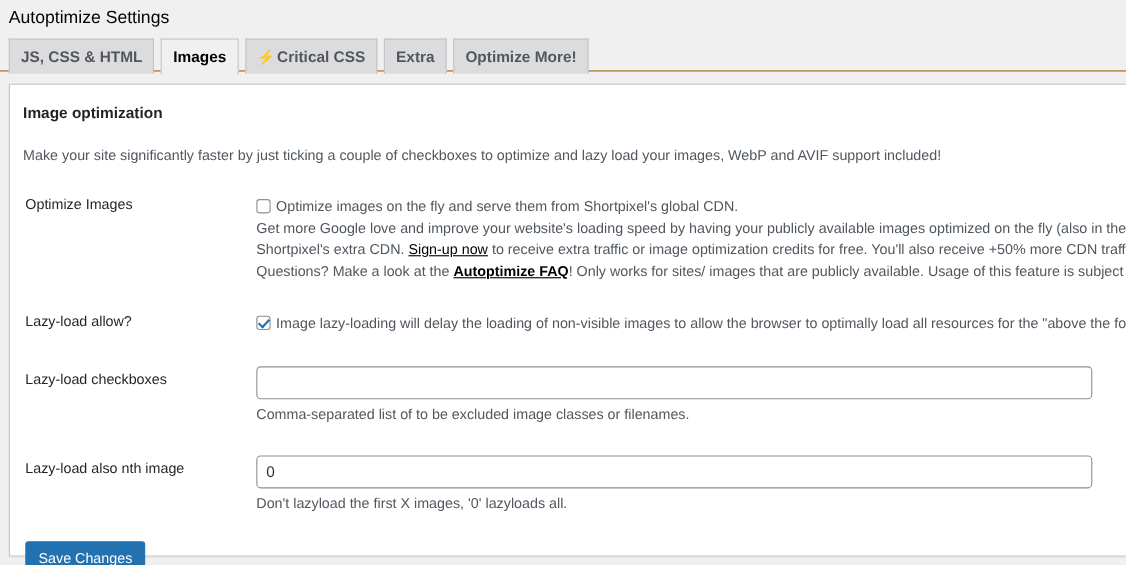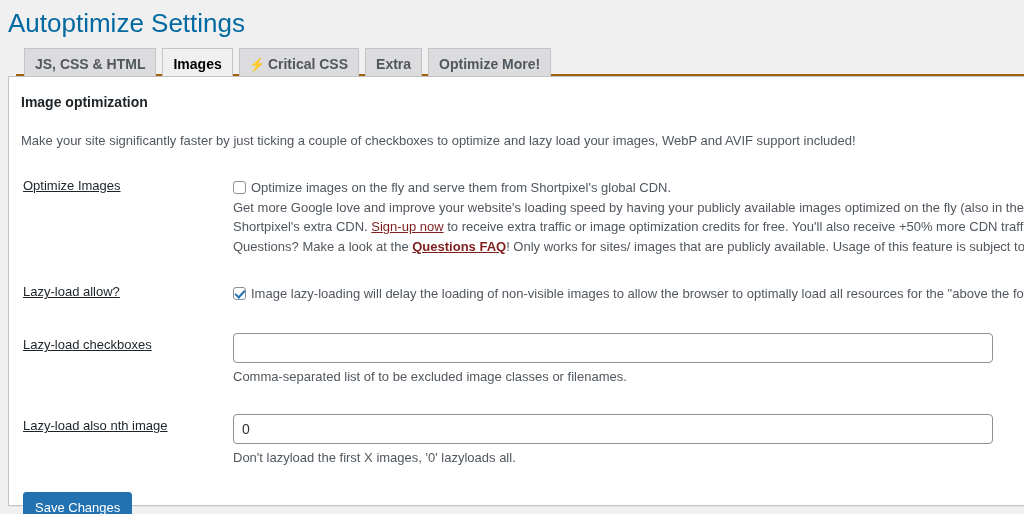--- a/index.html
+++ b/index.html
@@ -20,36 +20,35 @@
     position: relative;
     width: 1024px;
     height: 514px;
     overflow: hidden;
   }
 
   
   .page-title {
     margin: 0;
     padding: 7px 0 6px 8px;
-    font-size: 26px;
+    font-size: 16px;
     font-weight: 400;
     line-height: 1.3;
-    color: #0369a1;
+    color: #000000;
   }
 
   
   .nav-tab-wrapper {
     position: relative;
     padding-left: 8px;
-    border-bottom: 4px solid #a16207;
+    border-bottom: 1px solid #a16207;
     height: 31px;
     box-sizing: border-box;
     white-space: nowrap;
     line-height: 1;
-    margin-left: 16px;
   }
   .nav-tab {
     display: inline-block;
     position: relative;
     top: 1px;
     margin: 0 6px -1px 0;
     padding: 6px 10px 7px;
     font-size: 14px;
     line-height: 1.33;
     font-weight: 600;
@@ -111,21 +110,20 @@
   }
   .form-table th {
     width: 200px;
     text-align: left;
     vertical-align: top;
     padding: 18px 10px 18px 2px;
     font-weight: 400;
     font-size: 13px;
     line-height: 1.3;
     color: #1d2327;
-    text-decoration: underline;
   }
   .form-table td {
     vertical-align: top;
     padding: 14px 10px 14px 0;
     font-size: 13px;
     line-height: 1.5;
     color: #50575e;
   }
   .row-optimize th { padding-top: 14px; }
   .row-lazy th { padding-top: 14px; }
@@ -154,21 +152,21 @@
     border-width: 0 2px 2px 0;
     transform: rotate(43deg);
   }
   .cb-label { vertical-align: baseline; }
 
   .desc-line {
     display: block;
     white-space: nowrap;
   }
   a.link {
-    color: #7f1d1d;
+    color: #000000;
   }
   a.link.bold { font-weight: 700; }
   strong.q { color: #50575e; font-weight: 400; }
 
   
   .regular-text {
     width: 760px;
     height: 30px;
     box-sizing: border-box;
     border: 1px solid #8c8f94;
@@ -240,21 +238,21 @@
       <tbody>
 
         <tr class="row-optimize">
           <th>Optimize Images</th>
           <td>
             <span class="desc-line">
               <span class="cb"></span><span class="cb-label">Optimize images on the fly and serve them from Shortpixel's global CDN.</span>
             </span>
             <span class="desc-line">Get more Google love and improve your website's loading speed by having your publicly available images optimized on the fly (also in the "next-gen" WebP</span>
             <span class="desc-line"><span>Shortpixel's extra CDN. </span><a href="#" class="link">Sign-up now</a><span> to receive extra traffic or image optimization credits for free. You'll also receive +50% more CDN traffic or image op</span></span>
-            <span class="desc-line"><strong class="q">Questions</strong><span>? Make a look at the </span><a href="#" class="link bold">Questions FAQ</a><span>! Only works for sites/ images that are publicly available. Usage of this feature is subject to Shortpixel's </span></span>
+            <span class="desc-line"><strong class="q">Questions</strong><span>? Make a look at the </span><a href="#" class="link bold">Autoptimize FAQ</a><span>! Only works for sites/ images that are publicly available. Usage of this feature is subject to Shortpixel's </span></span>
           </td>
         </tr>
 
         <tr class="row-lazy">
           <th>Lazy-load allow?</th>
           <td>
             <span class="desc-line">
               <span class="cb checked"></span><span class="cb-label">Image lazy-loading will delay the loading of non-visible images to allow the browser to optimally load all resources for the "above the fold"-page first.</span>
             </span>
           </td>

